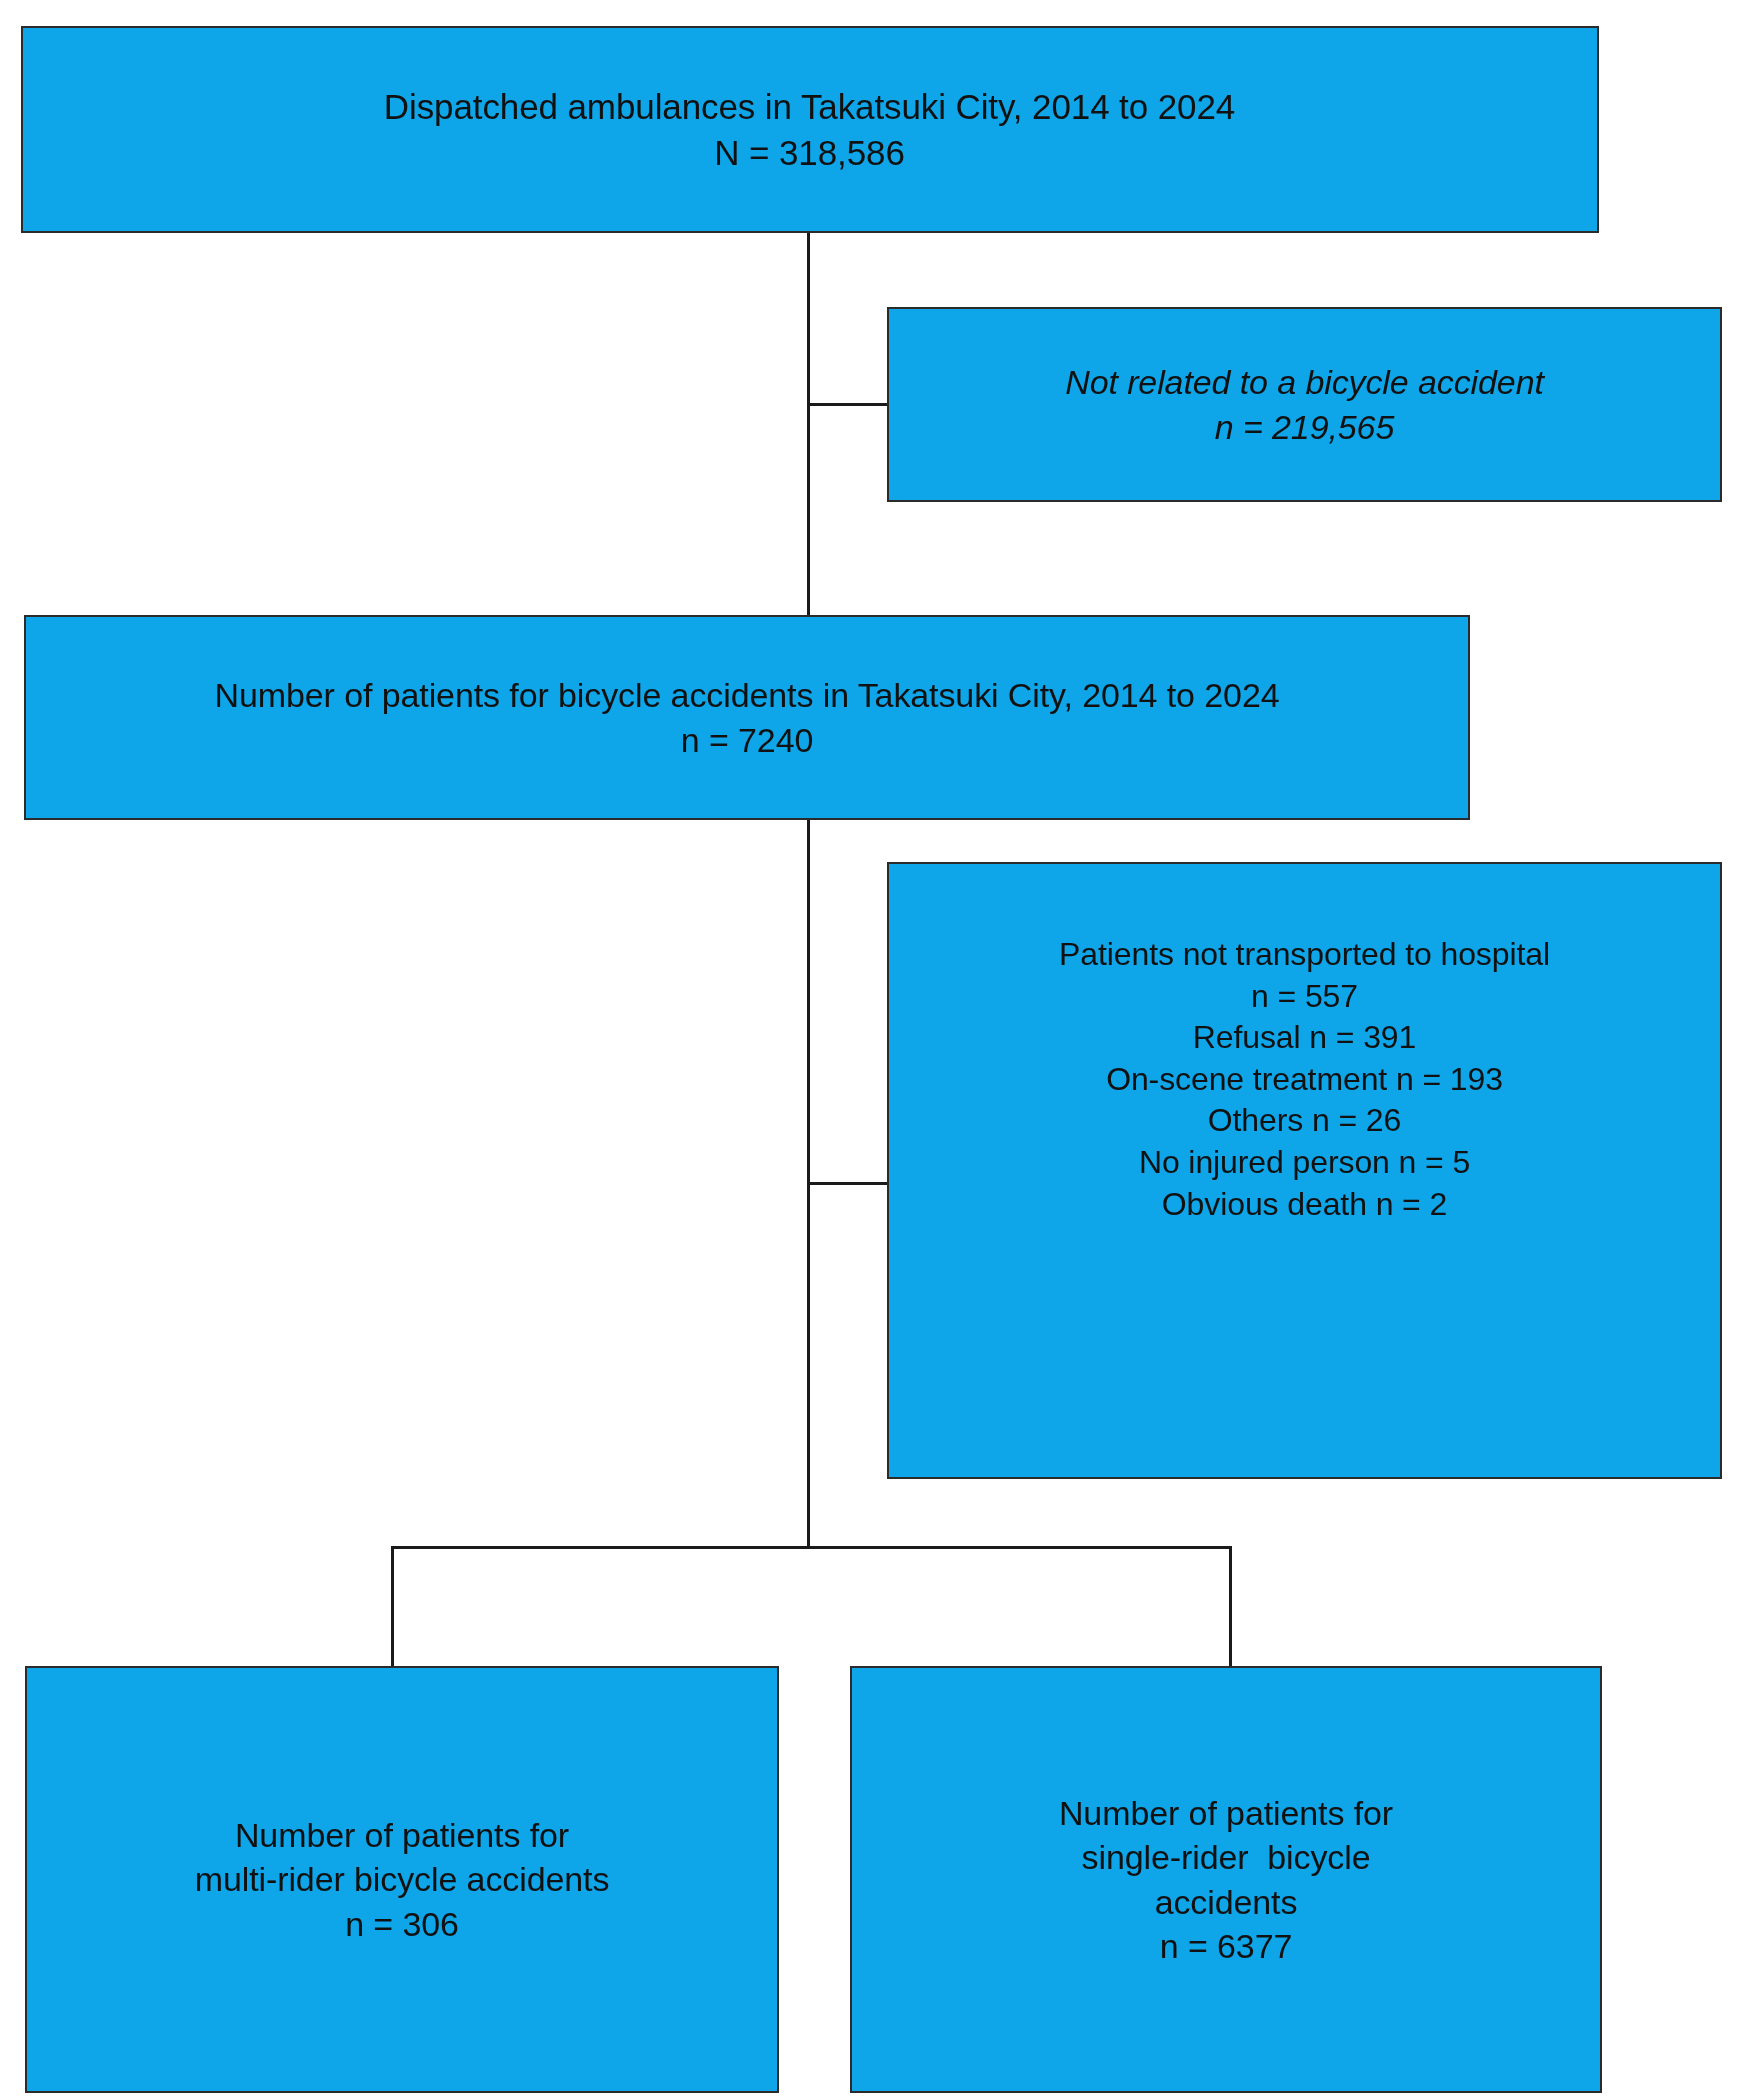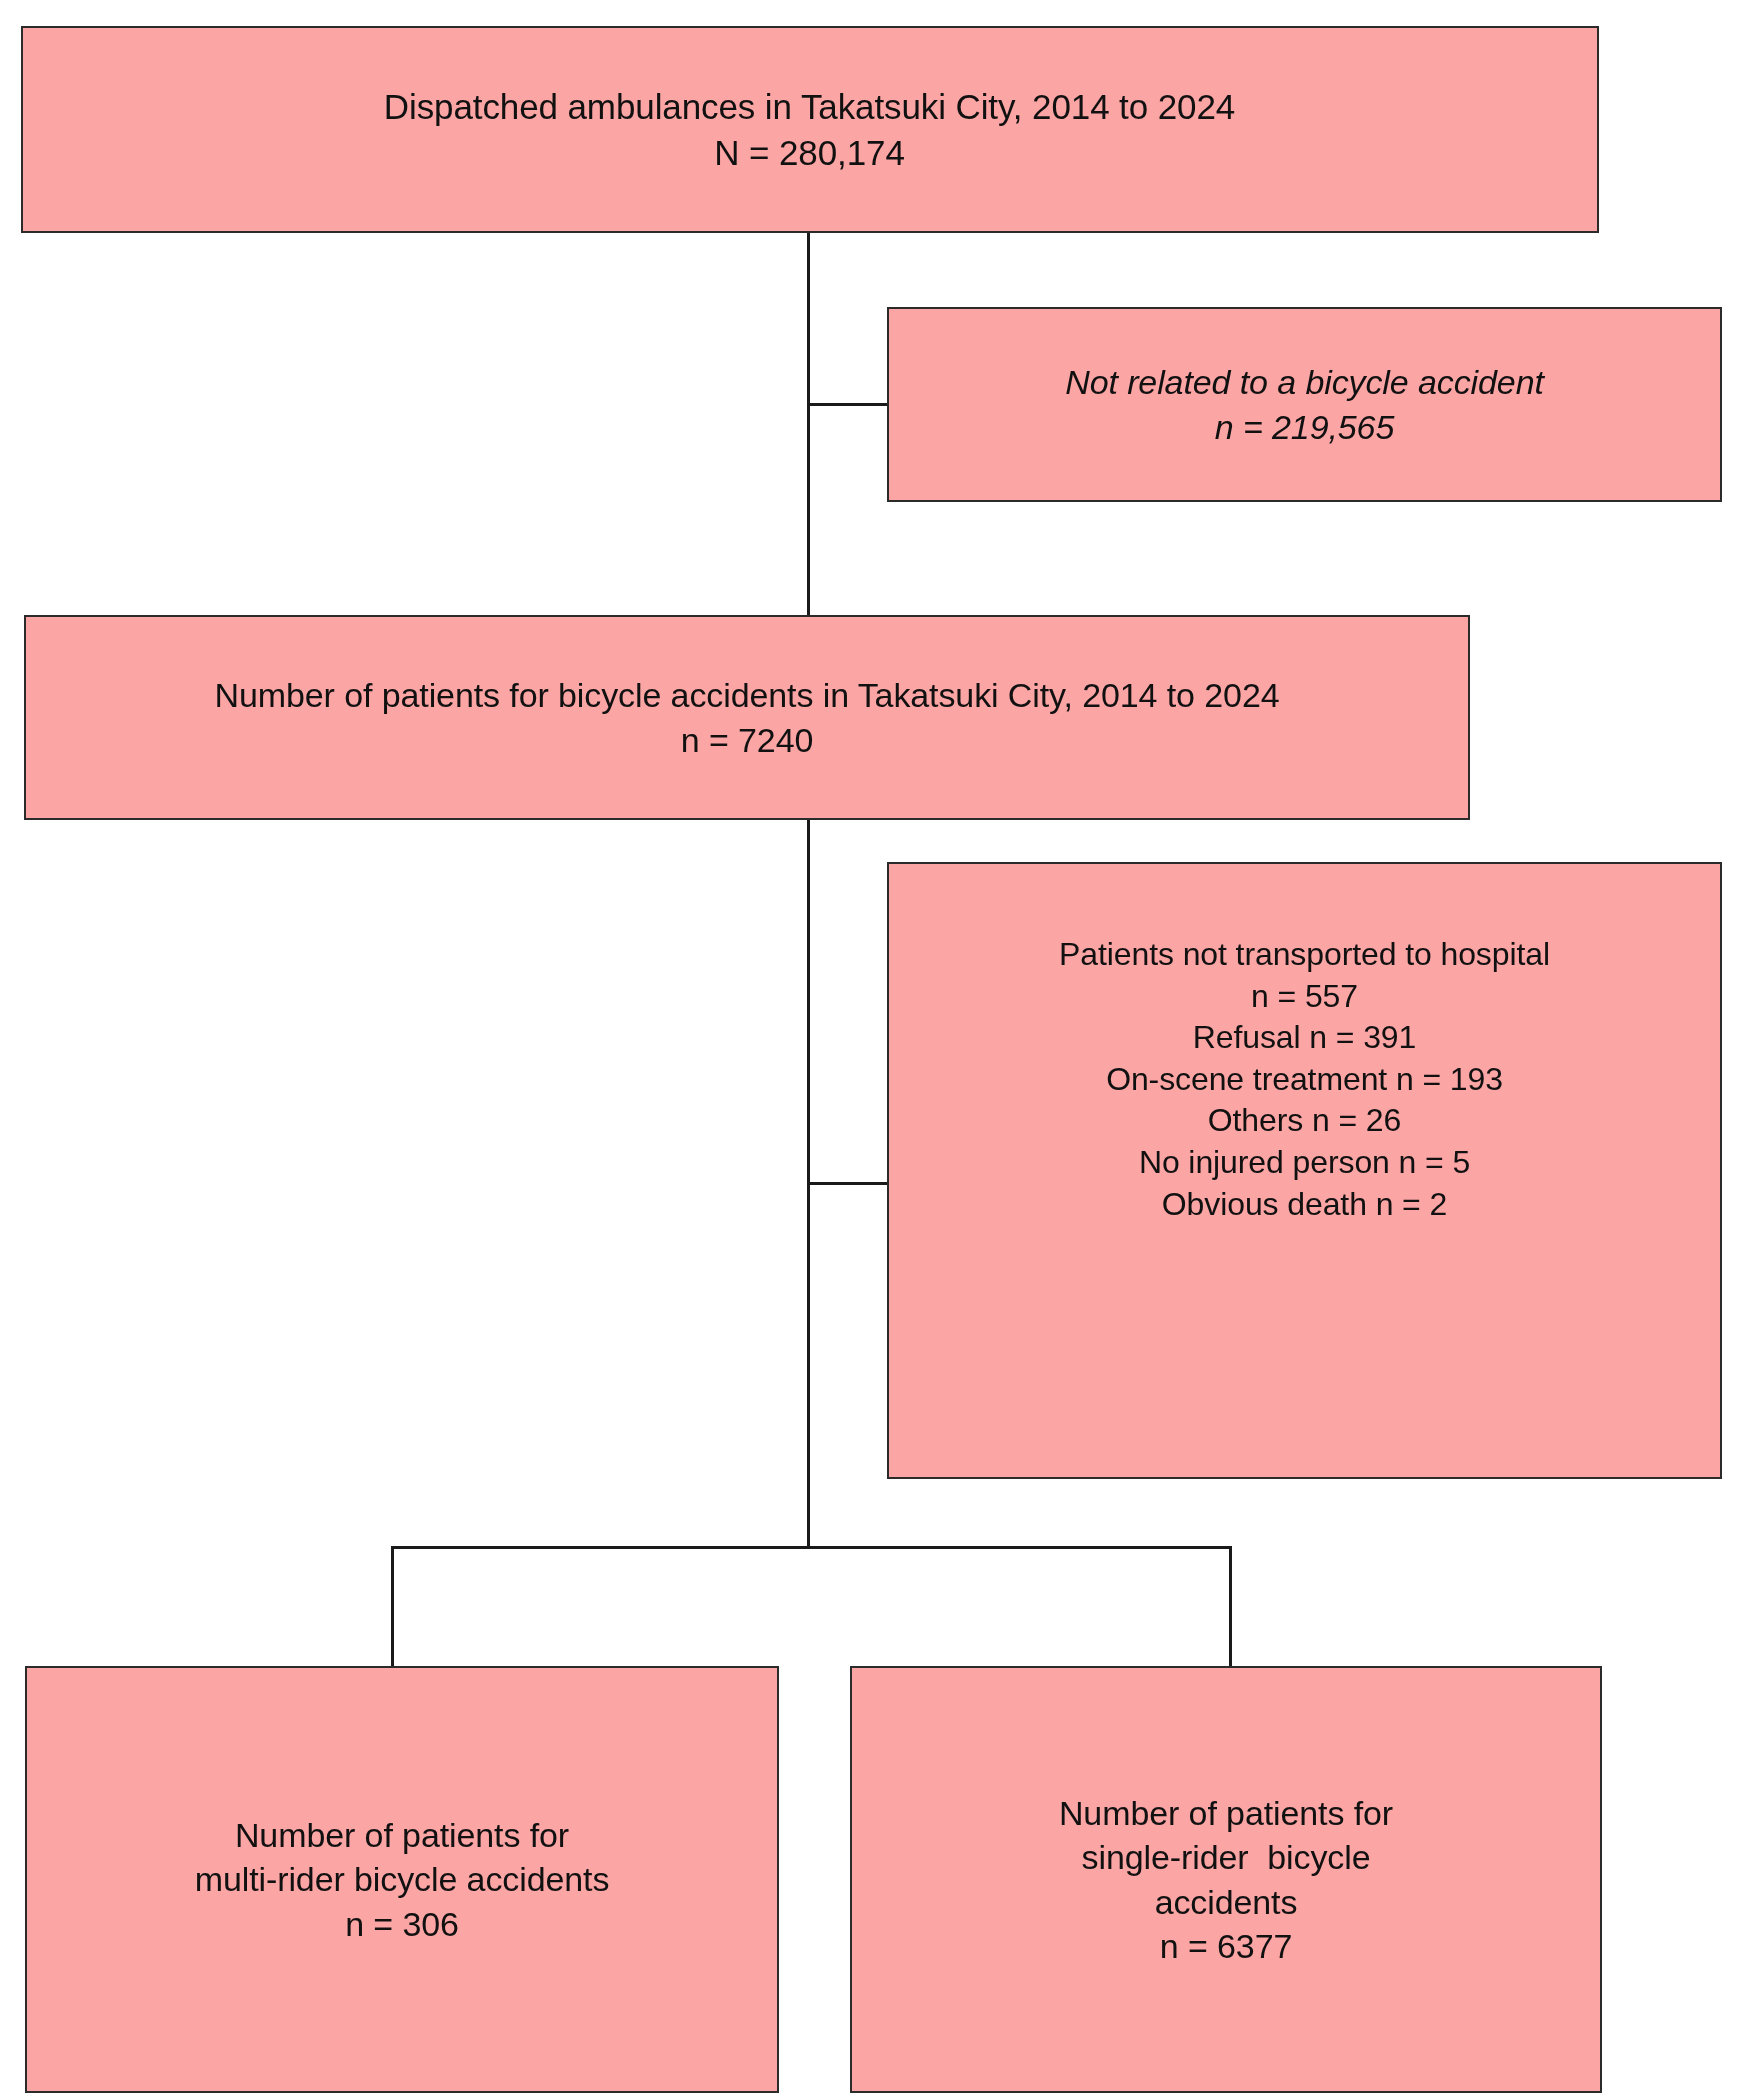--- a/index.html
+++ b/index.html
@@ -26,21 +26,21 @@
     position: absolute;
     background: #1a1a1a;
   }
   .line.v { width: 3.2px; }
   .line.h { height: 3.2px; }
 
   
   .node {
     position: absolute;
     box-sizing: border-box;
-    background: #fca5a5;
+    background: #0ea5e9;
     border: 2.7px solid #2b2b2b;
     display: flex;
     flex-direction: column;
     align-items: center;
     justify-content: center;
     text-align: center;
   }
   .node .line-txt {
     display: block;
     width: 100%;
@@ -110,21 +110,21 @@
   <div class="line v" id="trunk-1"></div>
   <div class="line h" id="branch-1"></div>
   <div class="line v" id="trunk-2"></div>
   <div class="line h" id="branch-2"></div>
   <div class="line h" id="fork-bar"></div>
   <div class="line v" id="drop-left"></div>
   <div class="line v" id="drop-right"></div>
 
   <div class="node" id="node-top">
     <span class="line-txt">Dispatched ambulances in Takatsuki City, 2014 to 2024</span>
-    <span class="line-txt">N = 280,174</span>
+    <span class="line-txt">N = 318,586</span>
   </div>
 
   <div class="node" id="node-excluded-1">
     <span class="line-txt">Not related to a bicycle accident</span>
     <span class="line-txt">n = 219,565</span>
   </div>
 
   <div class="node" id="node-cohort">
     <span class="line-txt">Number of patients for bicycle accidents in Takatsuki City, 2014 to 2024</span>
     <span class="line-txt">n = 7240</span>

